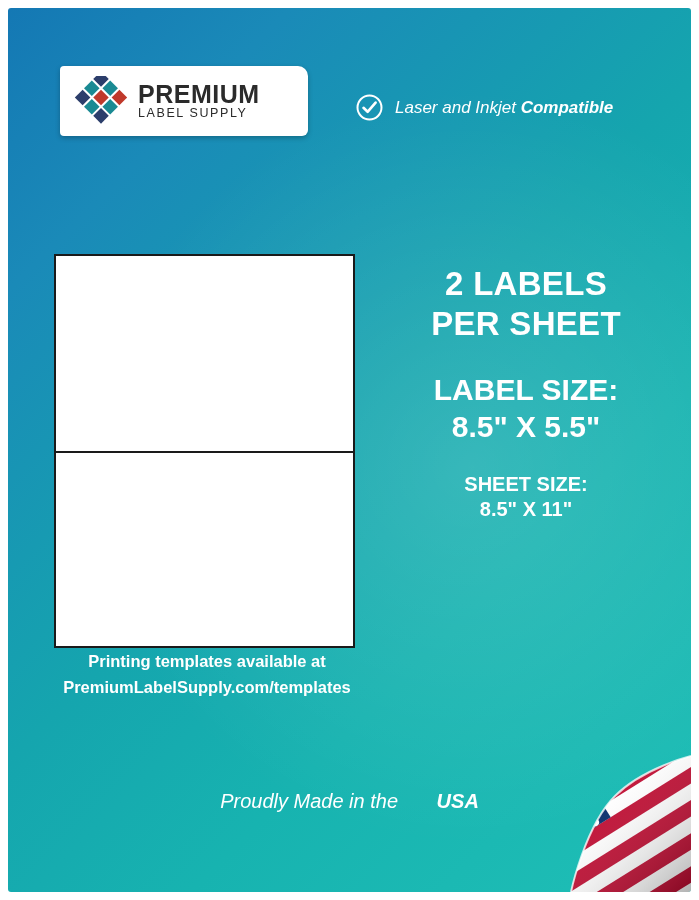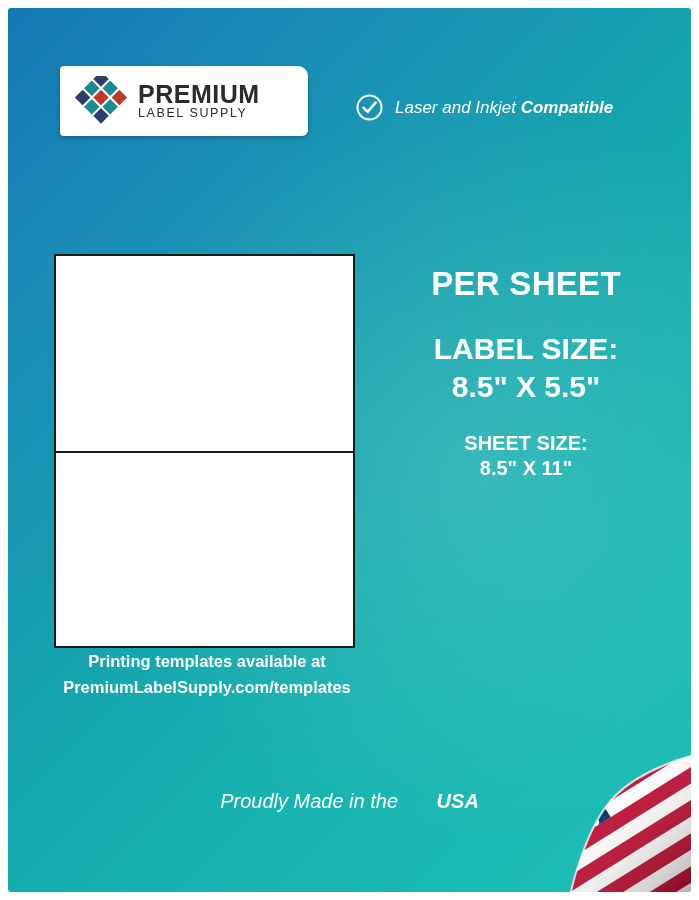--- a/index.html
+++ b/index.html
@@ -230,20 +230,21 @@
         </svg>
       </span>
       <span class="compat-text"><span>Laser and Inkjet </span><b>Compatible</b></span>
     </div>
 
     <div class="label-block">
       <div class="label-divider"></div>
     </div>
 
     <div class="specs">
+      <div class="spec-big">2 LABELS</div>
       <div class="spec-big">PER SHEET</div>
       <div class="spec-gap"></div>
       <div class="spec-label-size">LABEL SIZE:</div>
       <div class="spec-label-size">8.5" X 5.5"</div>
       <div class="spec-gap"></div>
       <div class="spec-sheet-size">SHEET SIZE:</div>
       <div class="spec-sheet-size">8.5" X 11"</div>
     </div>
 
     <div class="template-note">

